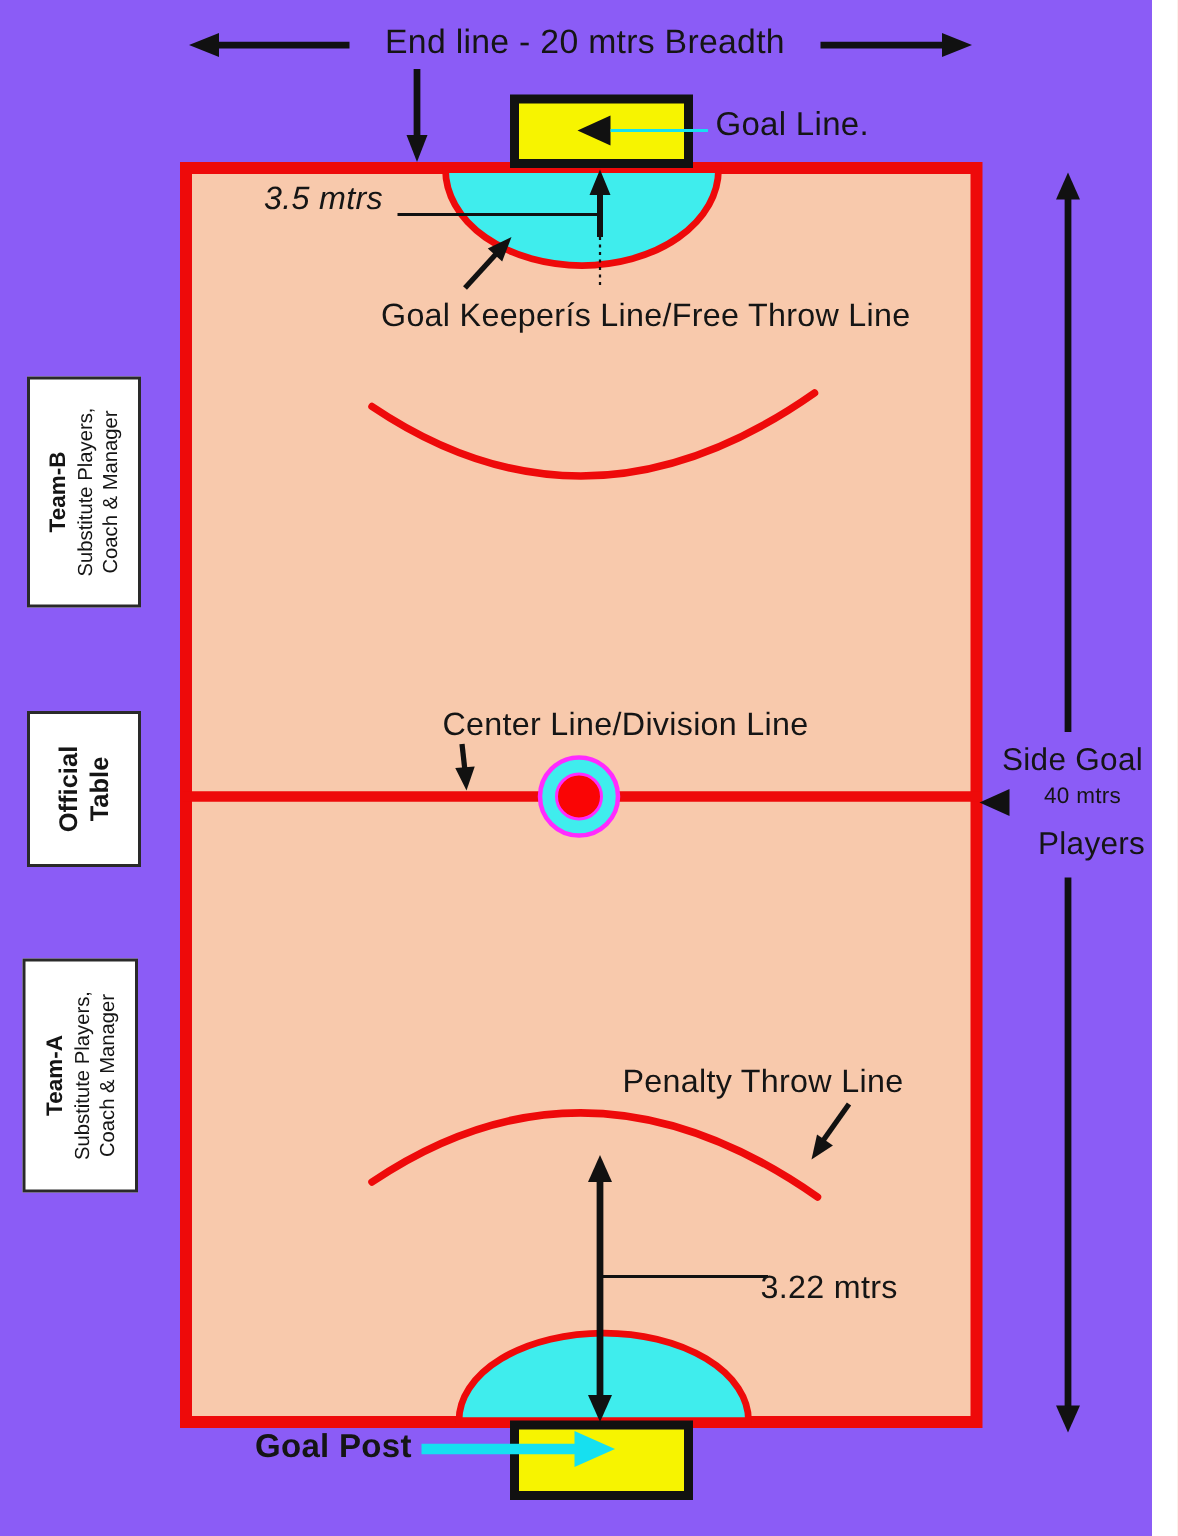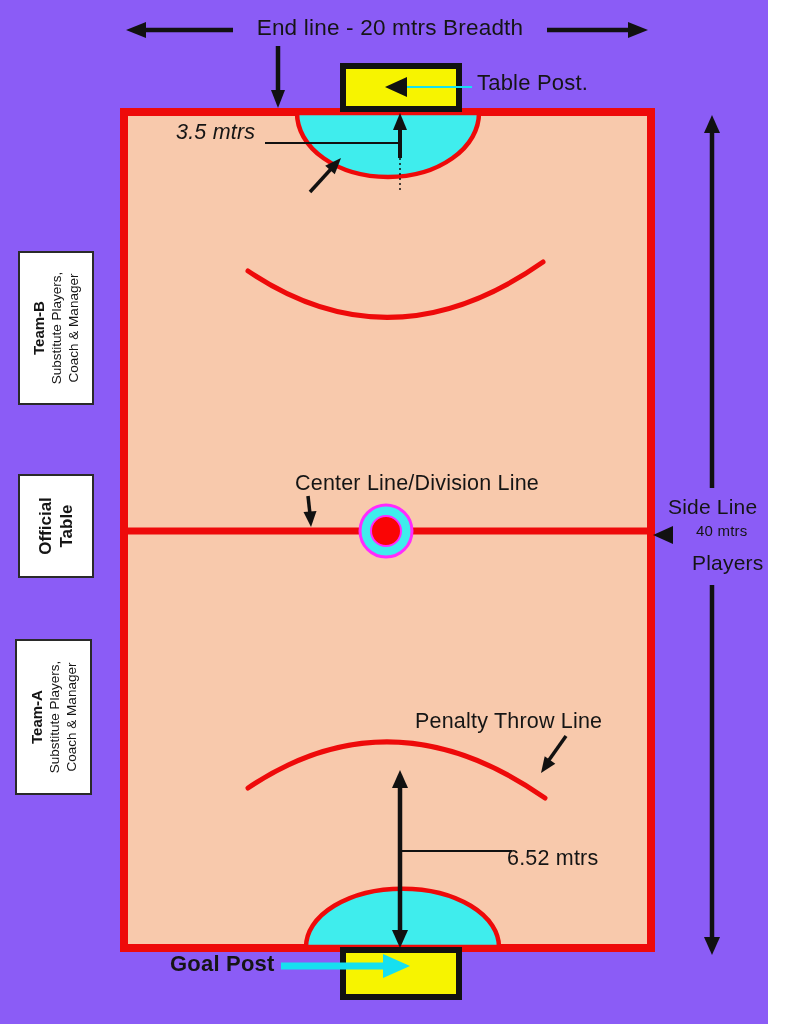--- a/index.html
+++ b/index.html
@@ -99,34 +99,35 @@
 
     <polygon points="385,87 407,77 407,97" fill="#111111"></polygon>
     <line x1="407" y1="87" x2="472" y2="87" stroke="#16E0F0" stroke-width="2"></line>
 
     <line x1="281" y1="966" x2="386" y2="966" stroke="#16E0F0" stroke-width="7"></line>
     <polygon points="410,966 383,954 383,978" fill="#16E0F0"></polygon>
   </svg>
 
   <div class="lbl center" style="left:230px;top:16px;width:320px;font-size:22.5px;">End line - 20 mtrs  Breadth</div>
 
-  <div class="lbl" style="left:477px;top:71px;font-size:22px;">Table Post.</div>
+  <div class="lbl" style="left:477px;top:71px;font-size:22px;">Goal Line.</div>
 
   <div class="lbl" style="left:176px;top:121px;font-style:italic;">3.5 mtrs</div>
 
+  <div class="lbl center" style="left:238px;top:199px;width:385px;">Goal Keeperís Line/Free Throw Line</div>
 
   <div class="lbl" style="left:295px;top:472px;text-align:center;">Center Line/Division Line</div>
 
-  <div class="lbl" style="left:668px;top:495px;font-size:21px;">Side Line</div>
+  <div class="lbl" style="left:668px;top:495px;font-size:21px;">Side Goal</div>
   <div class="lbl" style="left:696px;top:523px;font-size:15px;">40 mtrs</div>
   <div class="lbl" style="left:692px;top:551px;font-size:21px;">Players</div>
 
   <div class="lbl" style="left:415px;top:710px;">Penalty Throw Line</div>
 
-  <div class="lbl" style="left:507px;top:847px;">6.52 mtrs</div>
+  <div class="lbl" style="left:507px;top:847px;">3.22 mtrs</div>
 
   <div class="lbl" style="left:170px;top:952px;font-size:22px;font-weight:bold;">Goal Post</div>
 
   <div class="vbox" style="left:18px;top:251px;width:76px;height:154px;">
     <div class="rot rot-team-b">
       <span class="box-title">Team-B</span>
       <span class="box-line">Substitute Players,</span>
       <span class="box-line">Coach &amp; Manager</span>
     </div>
   </div>

